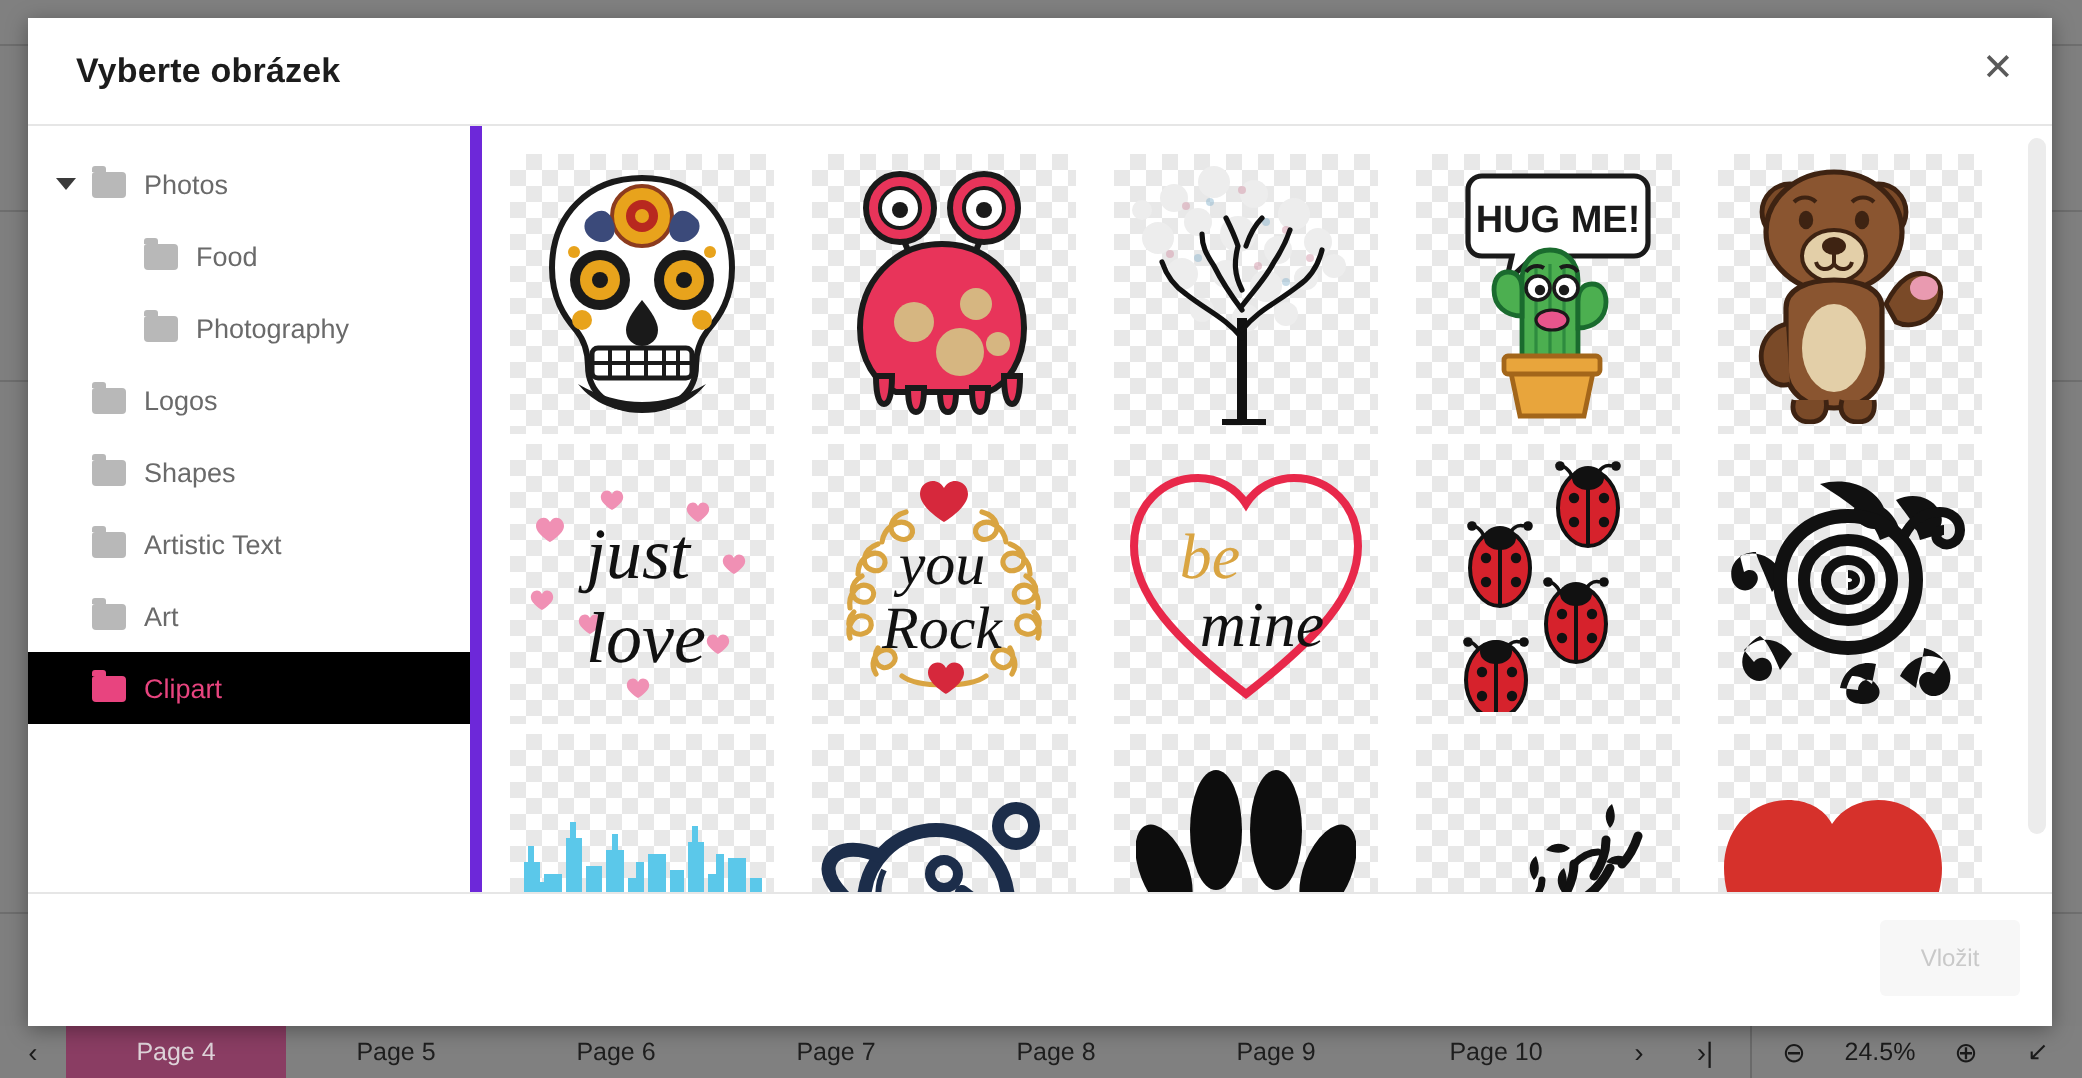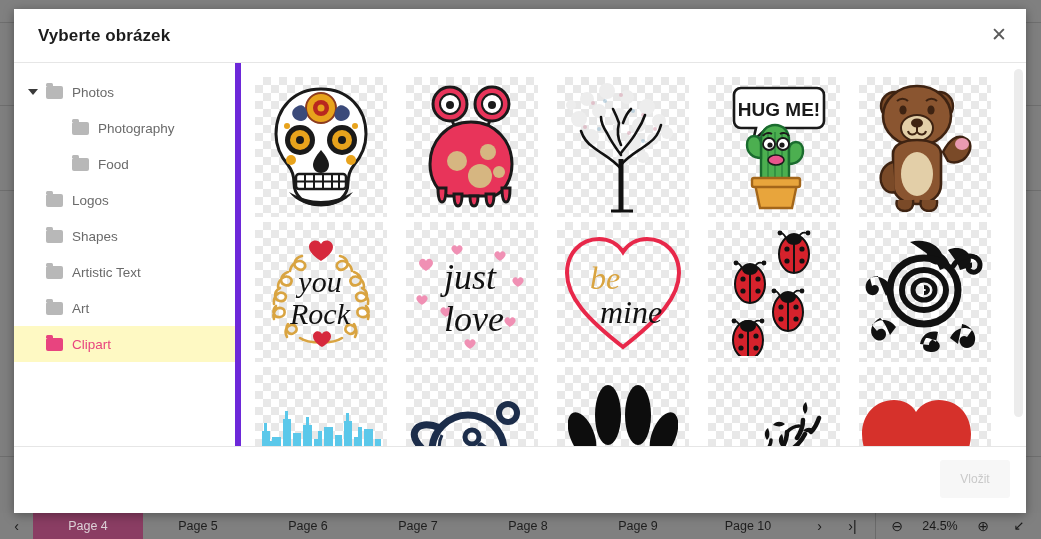--- a/index.html
+++ b/index.html
@@ -157,21 +157,21 @@
   .tree-item {
     height: 36px;
     display: flex;
     align-items: center;
     font-size: 13.5px;
     color: #6a6a6a;
     cursor: pointer;
     position: relative;
   }
   .tree-item.selected {
-    background: #fef9c3;
+    background: #000000;
     color: #e8447f;
   }
   .twisty {
     width: 14px; height: 14px;
     margin-left: 12px;
     flex: 0 0 auto;
     position: relative;
   }
   .twisty.open::before {
     content: "";
@@ -326,27 +326,27 @@
 
       <div class="tree-item indent-1">
         <span class="twisty open"></span>
         <span class="folder-icon"></span>
         <span class="tree-label">Photos</span>
       </div>
 
       <div class="tree-item indent-2">
         <span class="twisty blank"></span>
         <span class="folder-icon"></span>
-        <span class="tree-label">Photography</span>
+        <span class="tree-label">Food</span>
       </div>
 
       <div class="tree-item indent-2">
         <span class="twisty blank"></span>
         <span class="folder-icon"></span>
-        <span class="tree-label">Food</span>
+        <span class="tree-label">Photography</span>
       </div>
 
 
       <div class="tree-item indent-1">
         <span class="twisty blank"></span>
         <span class="folder-icon"></span>
         <span class="tree-label">Logos</span>
       </div>
 
       <div class="tree-item indent-1">
@@ -507,56 +507,56 @@
             <ellipse cx="50" cy="92" rx="16" ry="22" fill="#e3cfa8"></ellipse>
             <path d="M26 80c-8 2-14 10-12 20 2 8 8 12 14 10" fill="#7a4a28" stroke="#3e2312" stroke-width="2.4"></path>
             <path d="M76 70c6-12 14-18 22-14 7 3 7 12 1 19-4 5-12 7-18 4z" fill="#7a4a28" stroke="#3e2312" stroke-width="2.4"></path>
             <ellipse cx="95" cy="62" rx="7" ry="6" fill="#e99ab0"></ellipse>
             <path d="M30 118c-2 7 2 11 8 11s9-4 8-11M54 118c-2 7 2 11 8 11s9-4 8-11" fill="#7a4a28" stroke="#3e2312" stroke-width="2.4"></path>
           </svg>
         </div>
 
         <div class="thumb">
           <div class="checker"></div>
+          <svg width="120" height="118" viewBox="0 0 120 118">
+            <g fill="#f090b4">
+              <path d="M14 28c-2-4-7-2-7 2 0 4 7 8 7 8s7-4 7-8c0-4-5-6-7-2z"></path>
+              <path d="M45 14c-1.6-3.2-5.6-1.6-5.6 1.6 0 3.2 5.6 6.4 5.6 6.4s5.6-3.2 5.6-6.4c0-3.2-4-4.8-5.6-1.6z"></path>
+              <path d="M88 20c-1.6-3.2-5.6-1.6-5.6 1.6 0 3.2 5.6 6.4 5.6 6.4s5.6-3.2 5.6-6.4c0-3.2-4-4.8-5.6-1.6z"></path>
+              <path d="M106 46c-1.6-3.2-5.6-1.6-5.6 1.6 0 3.2 5.6 6.4 5.6 6.4s5.6-3.2 5.6-6.4c0-3.2-4-4.8-5.6-1.6z"></path>
+              <path d="M10 64c-1.6-3.2-5.6-1.6-5.6 1.6 0 3.2 5.6 6.4 5.6 6.4s5.6-3.2 5.6-6.4c0-3.2-4-4.8-5.6-1.6z"></path>
+              <path d="M34 76c-1.6-3.2-5.6-1.6-5.6 1.6 0 3.2 5.6 6.4 5.6 6.4s5.6-3.2 5.6-6.4c0-3.2-4-4.8-5.6-1.6z"></path>
+              <path d="M98 86c-1.6-3.2-5.6-1.6-5.6 1.6 0 3.2 5.6 6.4 5.6 6.4s5.6-3.2 5.6-6.4c0-3.2-4-4.8-5.6-1.6z"></path>
+              <path d="M58 108c-1.6-3.2-5.6-1.6-5.6 1.6 0 3.2 5.6 6.4 5.6 6.4s5.6-3.2 5.6-6.4c0-3.2-4-4.8-5.6-1.6z"></path>
+            </g>
+            <text x="58" y="56" font-family="'Liberation Serif',serif" font-size="36" font-style="italic" fill="#111" text-anchor="middle">just</text>
+            <text x="62" y="98" font-family="'Liberation Serif',serif" font-size="36" font-style="italic" fill="#111" text-anchor="middle">love</text>
+          </svg>
+        </div>
+
+        <div class="thumb">
+          <div class="checker"></div>
           <svg width="118" height="124" viewBox="0 0 118 124">
             <path d="M59 14c-3-6-12-4-12 3 0 7 12 14 12 14s12-7 12-14c0-7-9-9-12-3z" fill="#d6283c"></path>
             <g fill="none" stroke="#d9a441" stroke-width="2.6" stroke-linecap="round">
               <path d="M40 26c-8 2-10 10-4 13 6 3 10-4 5-7-5-3-12 2-13 9"></path>
               <path d="M26 42c-8 3-9 11-3 13 6 2 9-5 4-8-5-2-11 3-11 10"></path>
               <path d="M18 58c-7 4-6 12 0 13 6 1 8-6 3-8-5-2-10 4-9 11"></path>
               <path d="M14 76c-5 5-2 12 4 11 6-1 6-8 1-9-5-1-9 5-7 11"></path>
               <path d="M26 94c-4 6 1 12 6 9 5-3 2-9-3-8-5 1-7 7-4 12"></path>
               <path d="M78 26c8 2 10 10 4 13-6 3-10-4-5-7 5-3 12 2 13 9"></path>
               <path d="M92 42c8 3 9 11 3 13-6 2-9-5-4-8 5-2 11 3 11 10"></path>
               <path d="M100 58c7 4 6 12 0 13-6 1-8-6-3-8 5-2 10 4 9 11"></path>
               <path d="M104 76c5 5 2 12-4 11-6-1-6-8-1-9 5-1 9 5 7 11"></path>
               <path d="M92 94c4 6-1 12-6 9-5-3-2-9 3-8 5 1 7 7 4 12"></path>
               <path d="M38 108c8 6 34 6 42 0"></path>
             </g>
             <text x="58" y="62" font-family="'Liberation Serif',serif" font-size="30" font-style="italic" fill="#111" text-anchor="middle">you</text>
             <text x="58" y="94" font-family="'Liberation Serif',serif" font-size="30" font-style="italic" fill="#111" text-anchor="middle">Rock</text>
             <path d="M60 104c-2.4-4.8-9-3-9 2.4 0 5.4 9 10.6 9 10.6s9-5.2 9-10.6c0-5.4-6.6-7.2-9-2.4z" fill="#d6283c"></path>
-          </svg>
-        </div>
-
-        <div class="thumb">
-          <div class="checker"></div>
-          <svg width="120" height="118" viewBox="0 0 120 118">
-            <g fill="#f090b4">
-              <path d="M14 28c-2-4-7-2-7 2 0 4 7 8 7 8s7-4 7-8c0-4-5-6-7-2z"></path>
-              <path d="M45 14c-1.6-3.2-5.6-1.6-5.6 1.6 0 3.2 5.6 6.4 5.6 6.4s5.6-3.2 5.6-6.4c0-3.2-4-4.8-5.6-1.6z"></path>
-              <path d="M88 20c-1.6-3.2-5.6-1.6-5.6 1.6 0 3.2 5.6 6.4 5.6 6.4s5.6-3.2 5.6-6.4c0-3.2-4-4.8-5.6-1.6z"></path>
-              <path d="M106 46c-1.6-3.2-5.6-1.6-5.6 1.6 0 3.2 5.6 6.4 5.6 6.4s5.6-3.2 5.6-6.4c0-3.2-4-4.8-5.6-1.6z"></path>
-              <path d="M10 64c-1.6-3.2-5.6-1.6-5.6 1.6 0 3.2 5.6 6.4 5.6 6.4s5.6-3.2 5.6-6.4c0-3.2-4-4.8-5.6-1.6z"></path>
-              <path d="M34 76c-1.6-3.2-5.6-1.6-5.6 1.6 0 3.2 5.6 6.4 5.6 6.4s5.6-3.2 5.6-6.4c0-3.2-4-4.8-5.6-1.6z"></path>
-              <path d="M98 86c-1.6-3.2-5.6-1.6-5.6 1.6 0 3.2 5.6 6.4 5.6 6.4s5.6-3.2 5.6-6.4c0-3.2-4-4.8-5.6-1.6z"></path>
-              <path d="M58 108c-1.6-3.2-5.6-1.6-5.6 1.6 0 3.2 5.6 6.4 5.6 6.4s5.6-3.2 5.6-6.4c0-3.2-4-4.8-5.6-1.6z"></path>
-            </g>
-            <text x="58" y="56" font-family="'Liberation Serif',serif" font-size="36" font-style="italic" fill="#111" text-anchor="middle">just</text>
-            <text x="62" y="98" font-family="'Liberation Serif',serif" font-size="36" font-style="italic" fill="#111" text-anchor="middle">love</text>
           </svg>
         </div>
 
         <div class="thumb">
           <div class="checker"></div>
           <svg width="124" height="122" viewBox="0 0 124 122">
             <path d="M62 116C26 88 6 66 6 42 6 22 20 8 38 8c10 0 19 5 24 13 5-8 14-13 24-13 18 0 32 14 32 34 0 24-20 46-56 74z" fill="none" stroke="#e8284a" stroke-width="4"></path>
             <text x="44" y="58" font-family="'Liberation Serif',serif" font-size="32" font-style="italic" fill="#d9a441" text-anchor="middle">be</text>
             <text x="70" y="92" font-family="'Liberation Serif',serif" font-size="32" font-style="italic" fill="#111" text-anchor="middle">mine</text>
           </svg>

